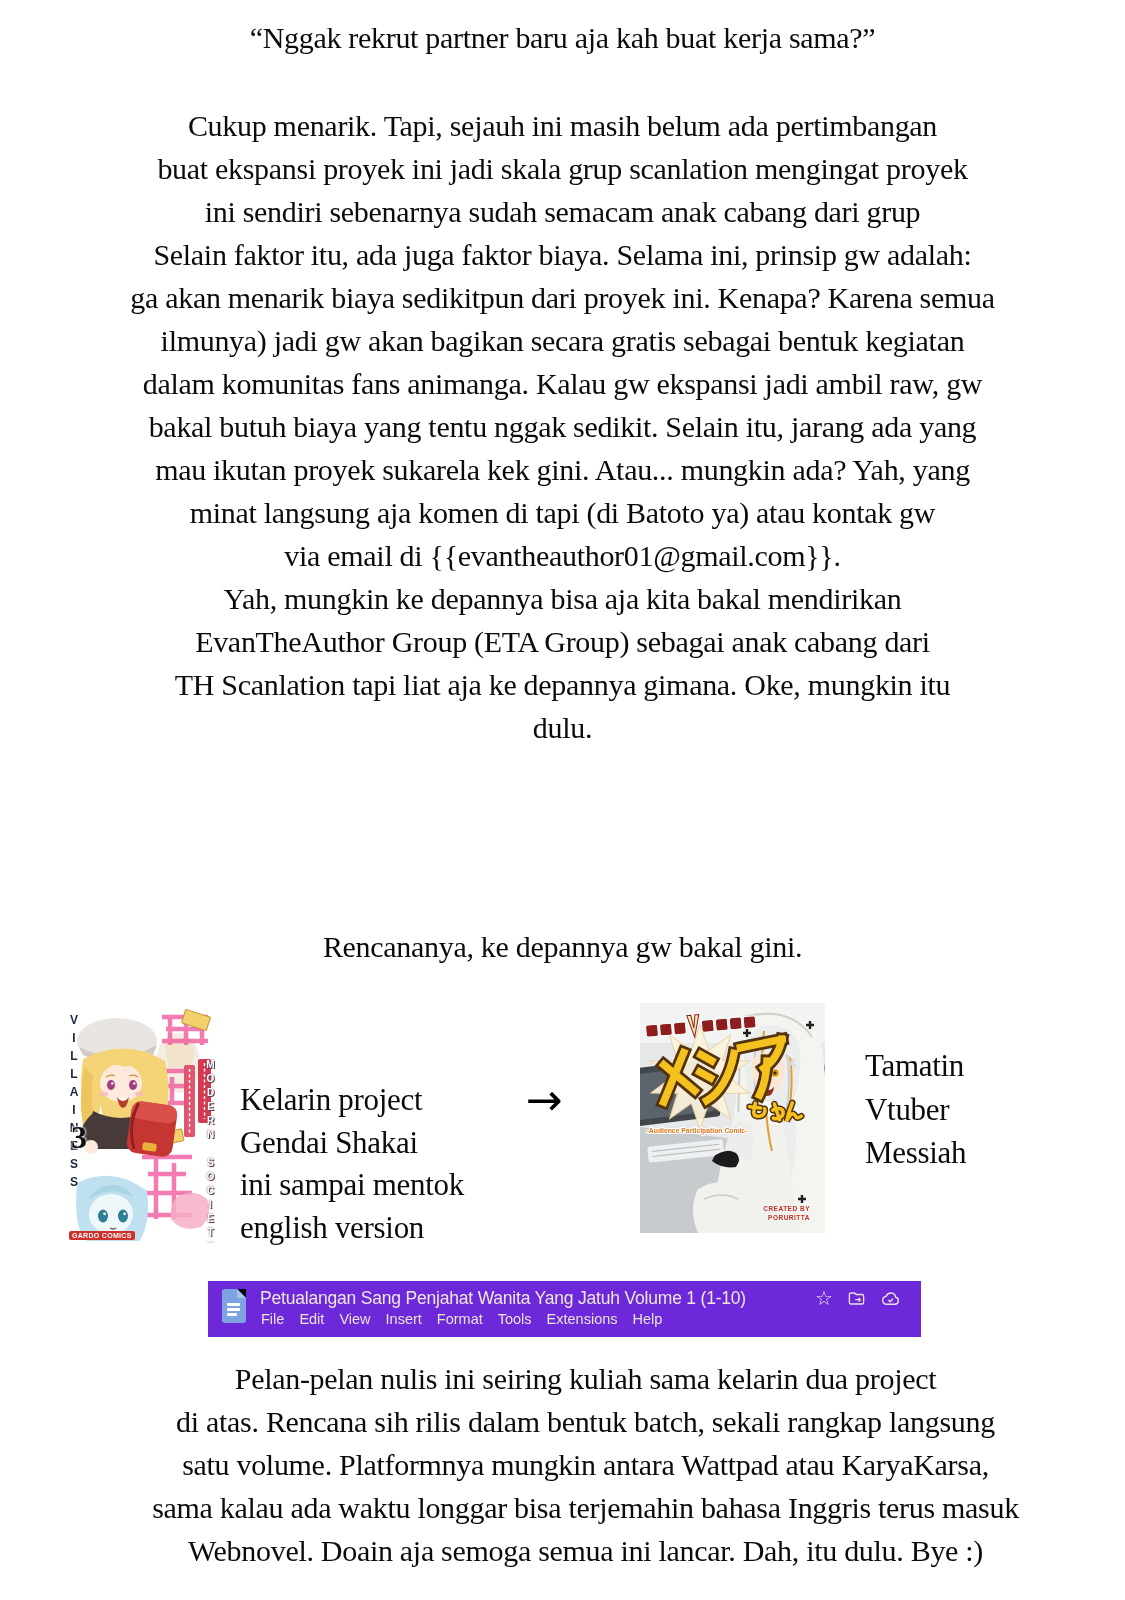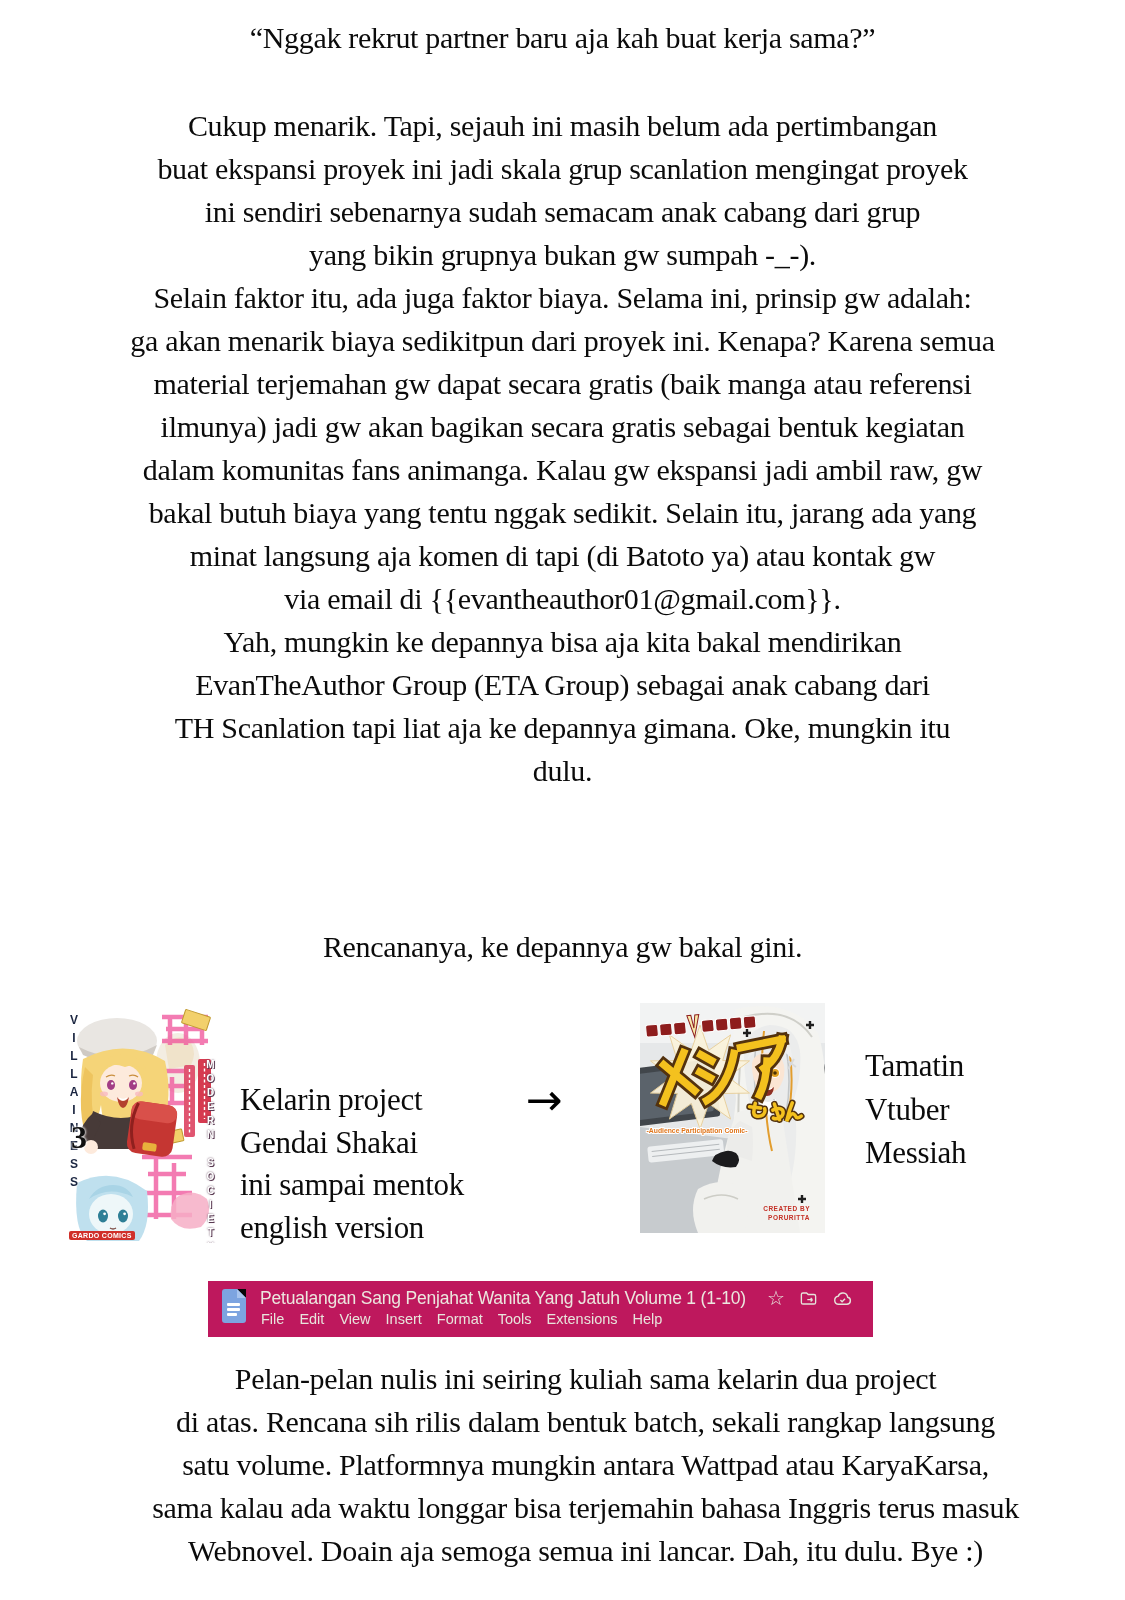--- a/index.html
+++ b/index.html
@@ -50,21 +50,21 @@
   }
   .pub {
     position:absolute; left:4px; bottom:3px; font-size:7px; font-weight:bold;
     font-family:"Liberation Sans", sans-serif; color:#fff; background:#d0302a;
     padding:1px 3px; border-radius:2px; letter-spacing:0.3px;
   }
 
   
   .gdocs {
     position:absolute; left:208px; top:1281px; width:665px; height:56px;
-    background:#be185d; font-family:"Liberation Sans", sans-serif;
+    background:#6d28d9; font-family:"Liberation Sans", sans-serif;padding-left:48px;
   }
   .gd-doc-icon {
     position:absolute; left:14px; top:8px; width:24px; height:34px;
     background:#7da4e0; border-radius:3px;
   }
   .gd-doc-icon .fold-cut {
     position:absolute; top:0; right:0; width:0; height:0;
     border-top:9px solid #070707; border-left:9px solid transparent;
   }
   .gd-doc-icon .fold-flap {
@@ -97,27 +97,26 @@
 <body>
 
 <main>
 
   <div class="tline quote">“Nggak rekrut partner baru aja kah buat kerja sama?”</div>
 
   <div class="body-block">
     <div class="tline">Cukup menarik. Tapi, sejauh ini masih belum ada pertimbangan</div>
     <div class="tline">buat ekspansi proyek ini jadi skala grup scanlation mengingat proyek</div>
     <div class="tline">ini sendiri sebenarnya sudah semacam anak cabang dari grup</div>
-    <div class="tline">yang bikin grupnya bukan gw sumpah -_-).</div>
     <div class="tline">Selain faktor itu, ada juga faktor biaya. Selama ini, prinsip gw adalah:</div>
     <div class="tline">ga akan menarik biaya sedikitpun dari proyek ini. Kenapa? Karena semua</div>
-    <div class="tline">material terjemahan gw dapat secara gratis (baik manga atau referensi</div>
     <div class="tline">ilmunya) jadi gw akan bagikan secara gratis sebagai bentuk kegiatan</div>
     <div class="tline">dalam komunitas fans animanga. Kalau gw ekspansi jadi ambil raw, gw</div>
     <div class="tline">bakal butuh biaya yang tentu nggak sedikit. Selain itu, jarang ada yang</div>
+    <div class="tline">mau ikutan proyek sukarela kek gini. Atau... mungkin ada? Yah, yang</div>
     <div class="tline">minat langsung aja komen di tapi (di Batoto ya) atau kontak gw</div>
     <div class="tline">via email di {{evantheauthor01@gmail.com}}.</div>
     <div class="tline">Yah, mungkin ke depannya bisa aja kita bakal mendirikan</div>
     <div class="tline">EvanTheAuthor Group (ETA Group) sebagai anak cabang dari</div>
     <div class="tline">TH Scanlation tapi liat aja ke depannya gimana. Oke, mungkin itu</div>
     <div class="tline">dulu.</div>
   </div>
 
   <div class="tline plan-heading">Rencananya, ke depannya gw bakal gini.</div>
 

